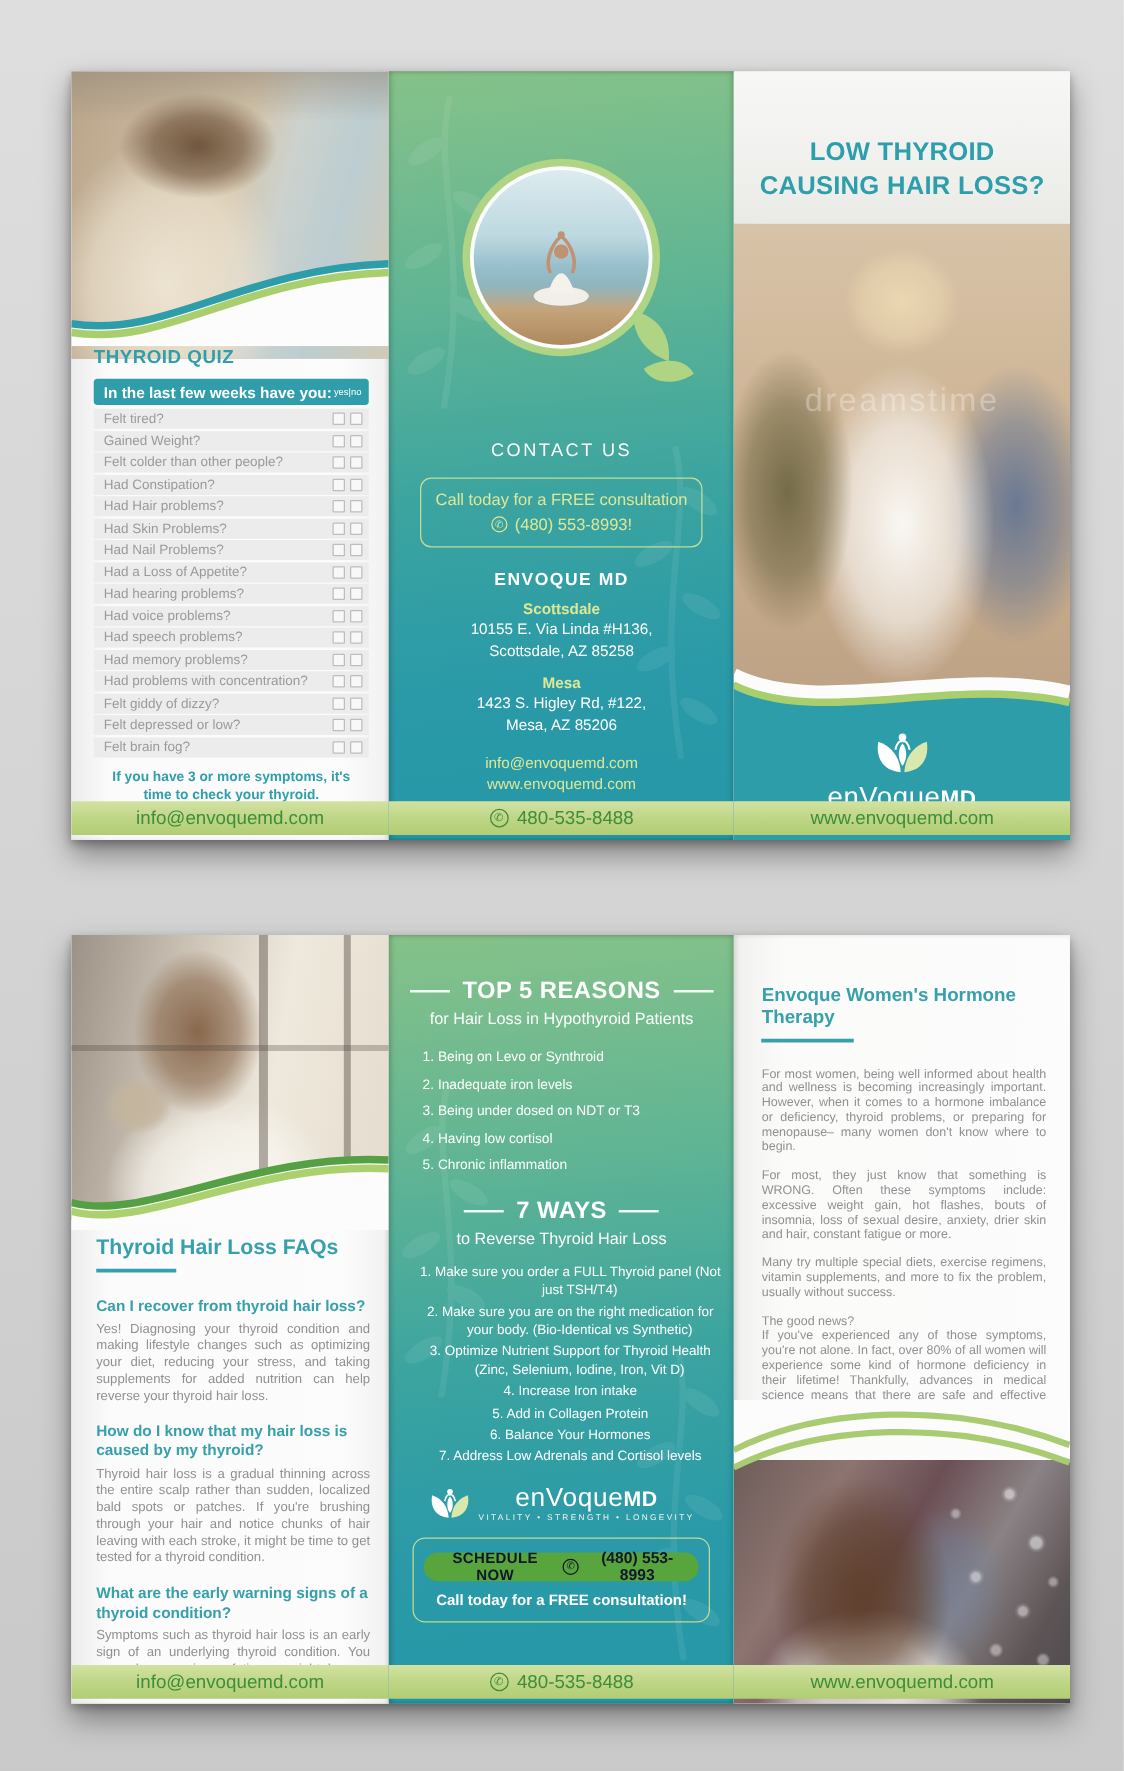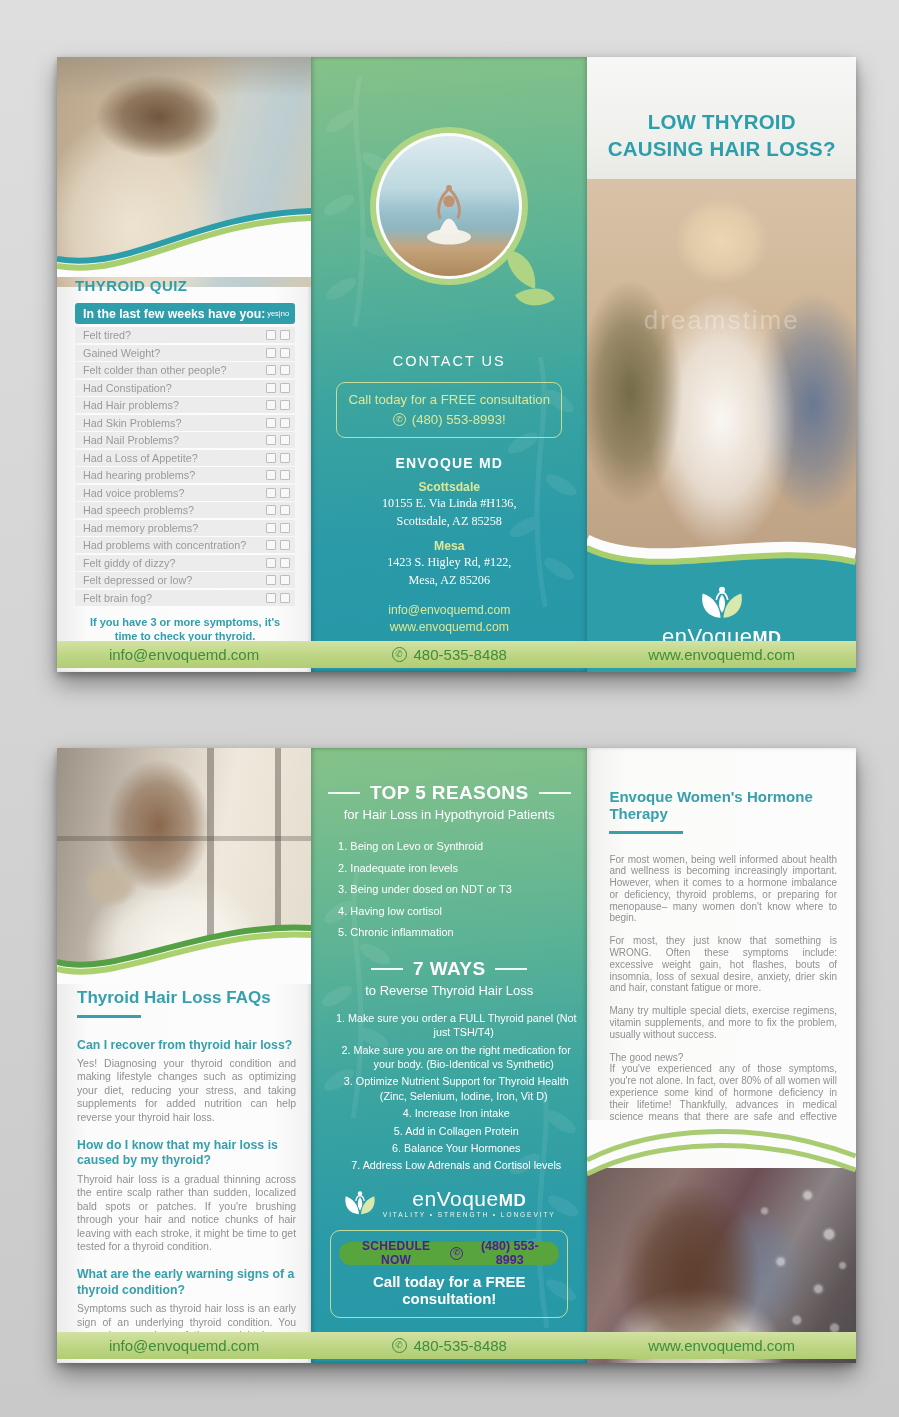--- a/index.html
+++ b/index.html
@@ -70,21 +70,21 @@
   .yoga-inner { position: absolute; inset: 9px; border-radius: 50%; overflow: hidden;
     background: linear-gradient(180deg, #dcebef 0%, #bdd8e0 38%, #97c0cc 55%, #8fb6bf 66%, #c5a47b 80%, #ad885c 100%); }
   .yoga-inner svg { position: absolute; left: 50%; top: 52%; transform: translate(-50%,-50%); }
   .leafdec { position: absolute; left: calc(50% + 44px); top: 186px; }
   .mid-stack { position: absolute; left: 0; right: 0; top: 296px; text-align: center; color: #fff; }
   .contact-h { font-size: 14.5px; letter-spacing: 2px; margin-bottom: 13px; }
   .cta-box { margin: 0 25px; border: 1.4px solid rgba(219,230,150,0.85); border-radius: 9px; padding: 7px 4px; color: #dde897; font-size: 13.2px; line-height: 1.5; }
   .cta-box .pline { display: flex; align-items: center; justify-content: center; gap: 6px; }
   .company { margin-top: 17px; font-size: 14px; font-weight: bold; letter-spacing: 1.2px; }
   .city { margin-top: 9px; font-size: 12.2px; font-weight: 600; color: #dde897; }
-  .addr { font-size: 12.2px; line-height: 1.5; font-family: Liberation Serif, serif; }
+  .addr { font-size: 12.2px; line-height: 1.5; }
   .mid-links { margin-top: 12px; color: #dde897; font-size: 12.2px; line-height: 1.4; }
 
   
   .top-strip { position: absolute; top: 0; left: 0; right: 0; height: 122px;
     background: linear-gradient(180deg, #f7f7f6 0%, #efefec 70%, #e9e9e5 100%); }
   .big-title { padding-top: 52px; text-align: center; font-size: 20.5px; font-weight: bold; color: #2d9eab; line-height: 1.3; letter-spacing: .2px; }
   #ph-women { top: 122px; height: 388px;
     background:
       radial-gradient(60px 55px at 50% 16%, rgba(236,216,178,0.95) 0%, rgba(236,216,178,0.55) 50%, transparent 78%),
       radial-gradient(70px 150px at 16% 55%, rgba(92,88,52,0.78) 0%, rgba(92,88,52,0.45) 45%, transparent 75%),
@@ -125,24 +125,24 @@
   .list5 { margin: 18px 14px 0 27px; text-align: left; font-size: 11px; }
   .list5 .item { margin-bottom: 9.5px; }
   .list7 { margin: 13px 10px 0 24px; text-align: center; font-size: 10.8px; line-height: 1.33; }
   .list7 .item { margin-bottom: 3px; padding-left: 15px; text-indent: -15px; }
   .logo-h { display: flex; align-items: center; justify-content: center; gap: 6px; margin-top: 14px; color: #fff; }
   .logo-h .logo-word { font-size: 21px; }
   .logo-h .logo-word b { font-size: 17px; }
   .logo-h-wrap .logo-tag { margin-top: 0; }
   .cta-box2 { margin: 12px 19px 0; border: 1.4px solid rgba(219,230,150,0.85); border-radius: 10px; padding: 11px 8px 10px; }
   .sched-row { display: flex; align-items: center; justify-content: center; }
-  .sched-pill { display: inline-flex; align-items: center; gap: 9px; background: #58a43d; border-radius: 12px; height: 23px; padding: 0 12px; color: #4c1d95; }
+  .sched-pill { display: inline-flex; align-items: center; gap: 9px; background: #58a43d; border-radius: 12px; height: 23px; padding: 0 12px; color: #0f172a; }
   .sched-label { font-size: 12px; font-weight: bold; letter-spacing: .3px; }
   .sched-phone { font-size: 12.5px; font-weight: bold; }
-  .cta2-text { margin-top: 8px; font-size: 15px; font-weight: bold; color: #fff; }
+  .cta2-text { margin-top: 8px; font-size: 12px; font-weight: bold; color: #fff; }
 
   
   .horm { position: absolute; left: 22px; right: 19px; top: 40px; }
   .horm-h { font-size: 15px; font-weight: 600; color: #36a0ac; }
   .horm .rule { width: 74px; margin: 9px 0 20px; }
   .horm p { font-size: 10px; color: #8f9191; line-height: 1.18; text-align: justify; margin-bottom: 11px; }
   .horm p.tight { margin-bottom: 0; }
   #ph-couple { top: 420px; height: 195px;
     background:
       radial-gradient(circle at 82% 14%, rgba(255,255,255,0.5) 0 3px, rgba(255,255,255,0.15) 5px, transparent 7px),

